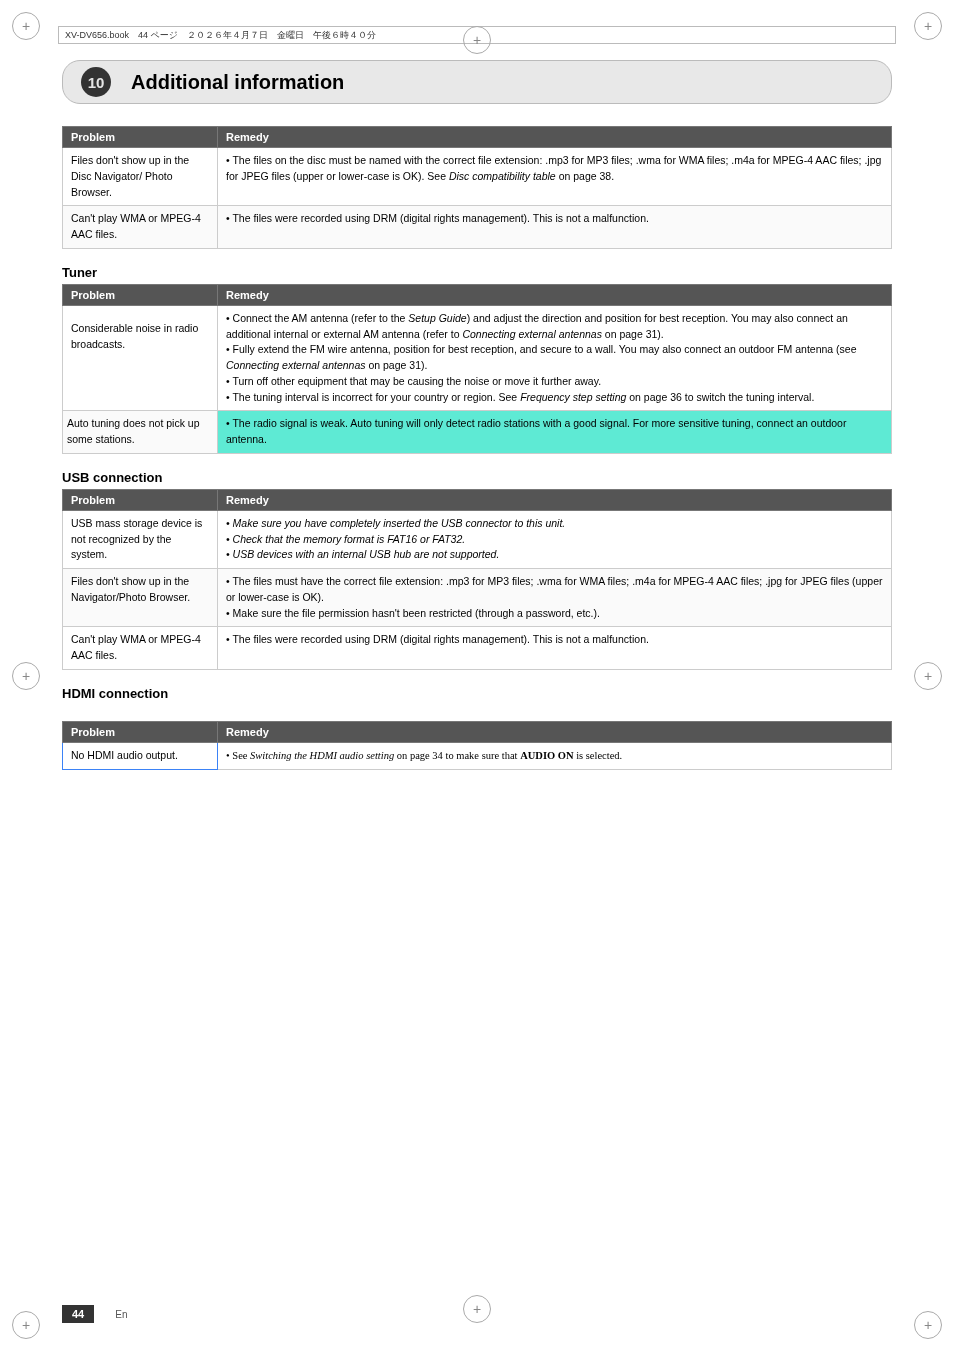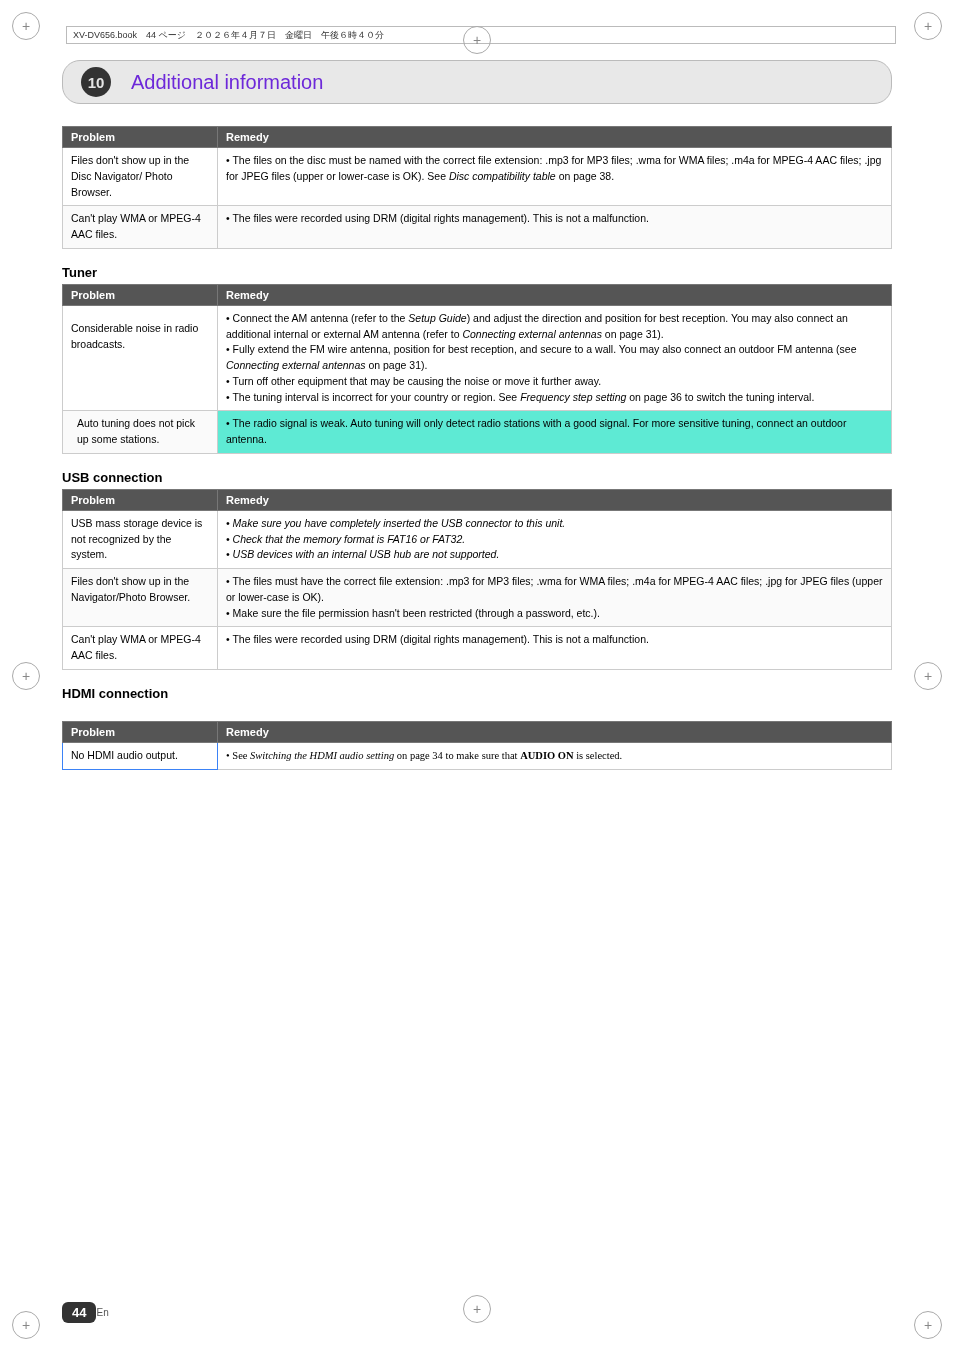--- a/index.html
+++ b/index.html
@@ -18,29 +18,29 @@
 <body>
 
 <div style="position:absolute;top:12px;left:12px;width:28px;height:28px;border-radius:50%;border:1.5px solid #aaa;display:flex;align-items:center;justify-content:center;font-size:14px;color:#888;">+</div>
 <div style="position:absolute;top:12px;right:12px;width:28px;height:28px;border-radius:50%;border:1.5px solid #aaa;display:flex;align-items:center;justify-content:center;font-size:14px;color:#888;">+</div>
 <div style="position:absolute;bottom:12px;left:12px;width:28px;height:28px;border-radius:50%;border:1.5px solid #aaa;display:flex;align-items:center;justify-content:center;font-size:14px;color:#888;">+</div>
 <div style="position:absolute;bottom:12px;right:12px;width:28px;height:28px;border-radius:50%;border:1.5px solid #aaa;display:flex;align-items:center;justify-content:center;font-size:14px;color:#888;">+</div>
 
 <div style="position:absolute;top:50%;left:12px;transform:translateY(-50%);width:28px;height:28px;border-radius:50%;border:1.5px solid #aaa;display:flex;align-items:center;justify-content:center;font-size:14px;color:#888;">+</div>
 <div style="position:absolute;top:50%;right:12px;transform:translateY(-50%);width:28px;height:28px;border-radius:50%;border:1.5px solid #aaa;display:flex;align-items:center;justify-content:center;font-size:14px;color:#888;">+</div>
 
-<div style="position:absolute;top:26px;left:66px;right:58px;height:18px;border:1px solid #bbb;display:flex;align-items:center;padding:0 6px;">
+<div style="position:absolute;top:26px;left:58px;right:58px;height:18px;border:1px solid #bbb;display:flex;align-items:center;padding:0 6px;">
   <span style="font-size:9px;color:#333;">XV-DV656.book　44 ページ　２０２６年４月７日　金曜日　午後６時４０分</span>
 </div>
 
 <div style="position:absolute;top:60px;left:62px;right:62px;bottom:68px;">
 
   <div style="display:flex;align-items:center;background:#e8e8e8;border:1px solid #bbb;border-radius:18px;padding:6px 18px;margin-bottom:22px;">
     <div style="background:#333;color:#e5e5e5;border-radius:50%;width:30px;height:30px;display:flex;align-items:center;justify-content:center;font-size:15px;font-weight:bold;margin-right:20px;flex-shrink:0;">10</div>
-    <div style="font-size:20px;font-weight:normal;color:#6d28d9;">Additional information</div>
+    <div style="font-size:20px;font-weight:bold;color:#000000;">Additional information</div>
   </div>
 
   <table style="width:100%;border-collapse:collapse;margin-bottom:16px;font-size:10.5px;">
     <thead>
       <tr>
         <th style="background:#555;color:#fff;padding:4px 8px;text-align:left;font-size:11px;border:1px solid #777;width:155px;">Problem</th>
         <th style="background:#555;color:#fff;padding:4px 8px;text-align:left;font-size:11px;border:1px solid #777;">Remedy</th>
       </tr>
     </thead>
     <tbody>
@@ -67,21 +67,21 @@
       <tr>
         <td style="padding:15px 8px;vertical-align:top;border:1px solid #ccc;line-height:1.5;">Considerable noise in radio broadcasts.</td>
         <td style="padding:5px 8px;vertical-align:top;border:1px solid #ccc;line-height:1.5;">
           • Connect the AM antenna (refer to the <span style="font-style:italic;">Setup Guide</span>) and adjust the direction and position for best reception. You may also connect an additional internal or external AM antenna (refer to <span style="font-style:italic;">Connecting external antennas</span> on page 31).<br>
           • Fully extend the FM wire antenna, position for best reception, and secure to a wall. You may also connect an outdoor FM antenna (see <span style="font-style:italic;">Connecting external antennas</span> on page 31).<br>
           • Turn off other equipment that may be causing the noise or move it further away.<br>
           • The tuning interval is incorrect for your country or region. See <span style="font-style:italic;">Frequency step setting</span> on page 36 to switch the tuning interval.
         </td>
       </tr>
       <tr>
-        <td style="padding:5px 14px;vertical-align:top;border:1px solid #ccc;line-height:1.5;background:#fafafa;">Auto tuning does not pick up some stations.</td>
+        <td style="padding:5px 4px;vertical-align:top;border:1px solid #ccc;line-height:1.5;background:#fafafa;">Auto tuning does not pick up some stations.</td>
         <td style="padding:5px 8px;vertical-align:top;border:1px solid #ccc;line-height:1.5;background:#5eead4;">• The radio signal is weak. Auto tuning will only detect radio stations with a good signal. For more sensitive tuning, connect an outdoor antenna.</td>
       </tr>
     </tbody>
   </table>
 
   <div style="font-size:13px;font-weight:bold;margin-bottom:4px;margin-top:4px;">USB connection</div>
   <table style="width:100%;border-collapse:collapse;margin-bottom:16px;font-size:10.5px;">
     <thead>
       <tr>
         <th style="background:#555;color:#fff;padding:4px 8px;text-align:left;font-size:11px;border:1px solid #777;width:155px;">Problem</th>
@@ -123,19 +123,19 @@
       <tr>
         <td style="padding:5px 8px;vertical-align:top;border:1px solid #3b82f6;line-height:1.5;">No HDMI audio output.</td>
         <td style="padding:5px 8px;vertical-align:top;border:1px solid #ccc;line-height:1.5;font-family:Liberation Serif, serif;">• See <span style="font-style:italic;">Switching the HDMI audio setting</span> on page 34 to make sure that <strong>AUDIO ON</strong> is selected.</td>
       </tr>
     </tbody>
   </table>
 
 </div>
 
 <div style="position:absolute;bottom:28px;left:62px;right:62px;display:flex;align-items:center;">
-  <div style="background:#333;color:#fff;font-size:13px;font-weight:bold;padding:3px 10px;border-radius:6px;margin-right:0;">44</div>
+  <div style="background:#333;color:#fff;font-size:11px;font-weight:bold;padding:3px 10px;border-radius:0;margin-right:21px;">44</div>
   <div style="font-size:10px;color:#555;">En</div>
 </div>
 
 <div style="position:absolute;bottom:28px;left:50%;transform:translateX(-50%);width:28px;height:28px;border-radius:50%;border:1.5px solid #aaa;display:flex;align-items:center;justify-content:center;font-size:14px;color:#888;">+</div>
 
 <div style="position:absolute;top:26px;left:50%;transform:translateX(-50%);width:28px;height:28px;border-radius:50%;border:1.5px solid #aaa;display:flex;align-items:center;justify-content:center;font-size:14px;color:#888;">+</div>
 
 </body></html>

